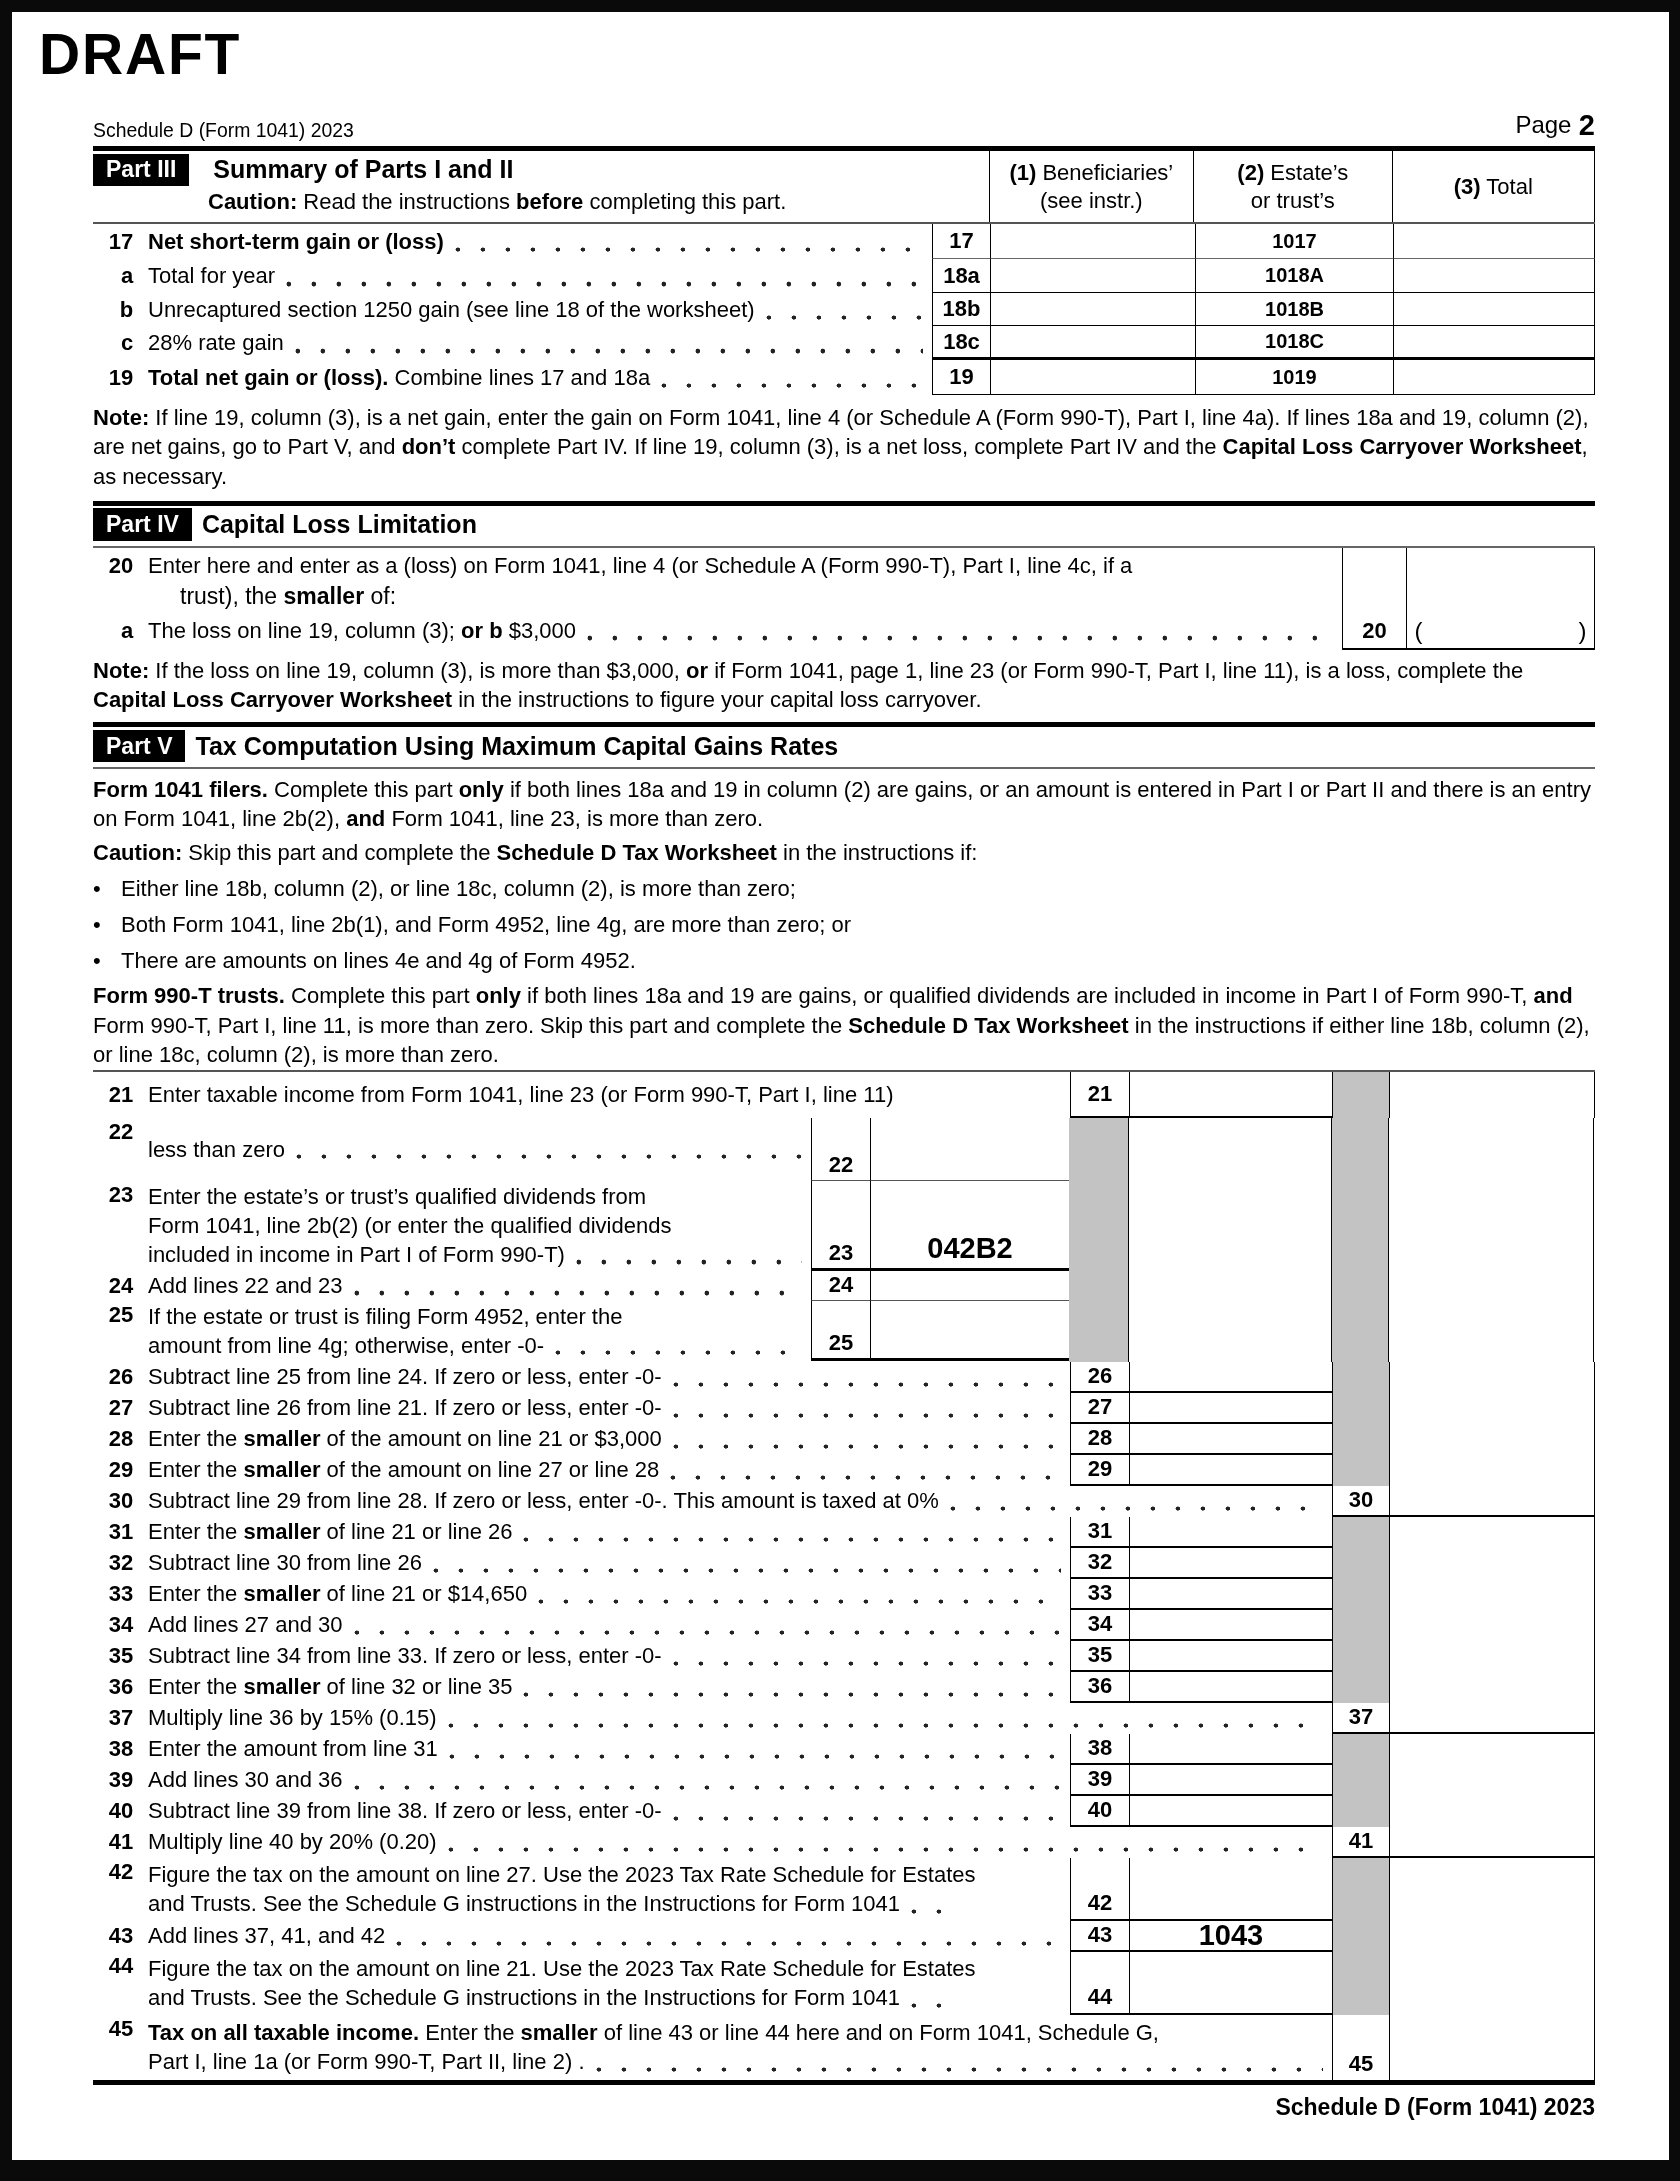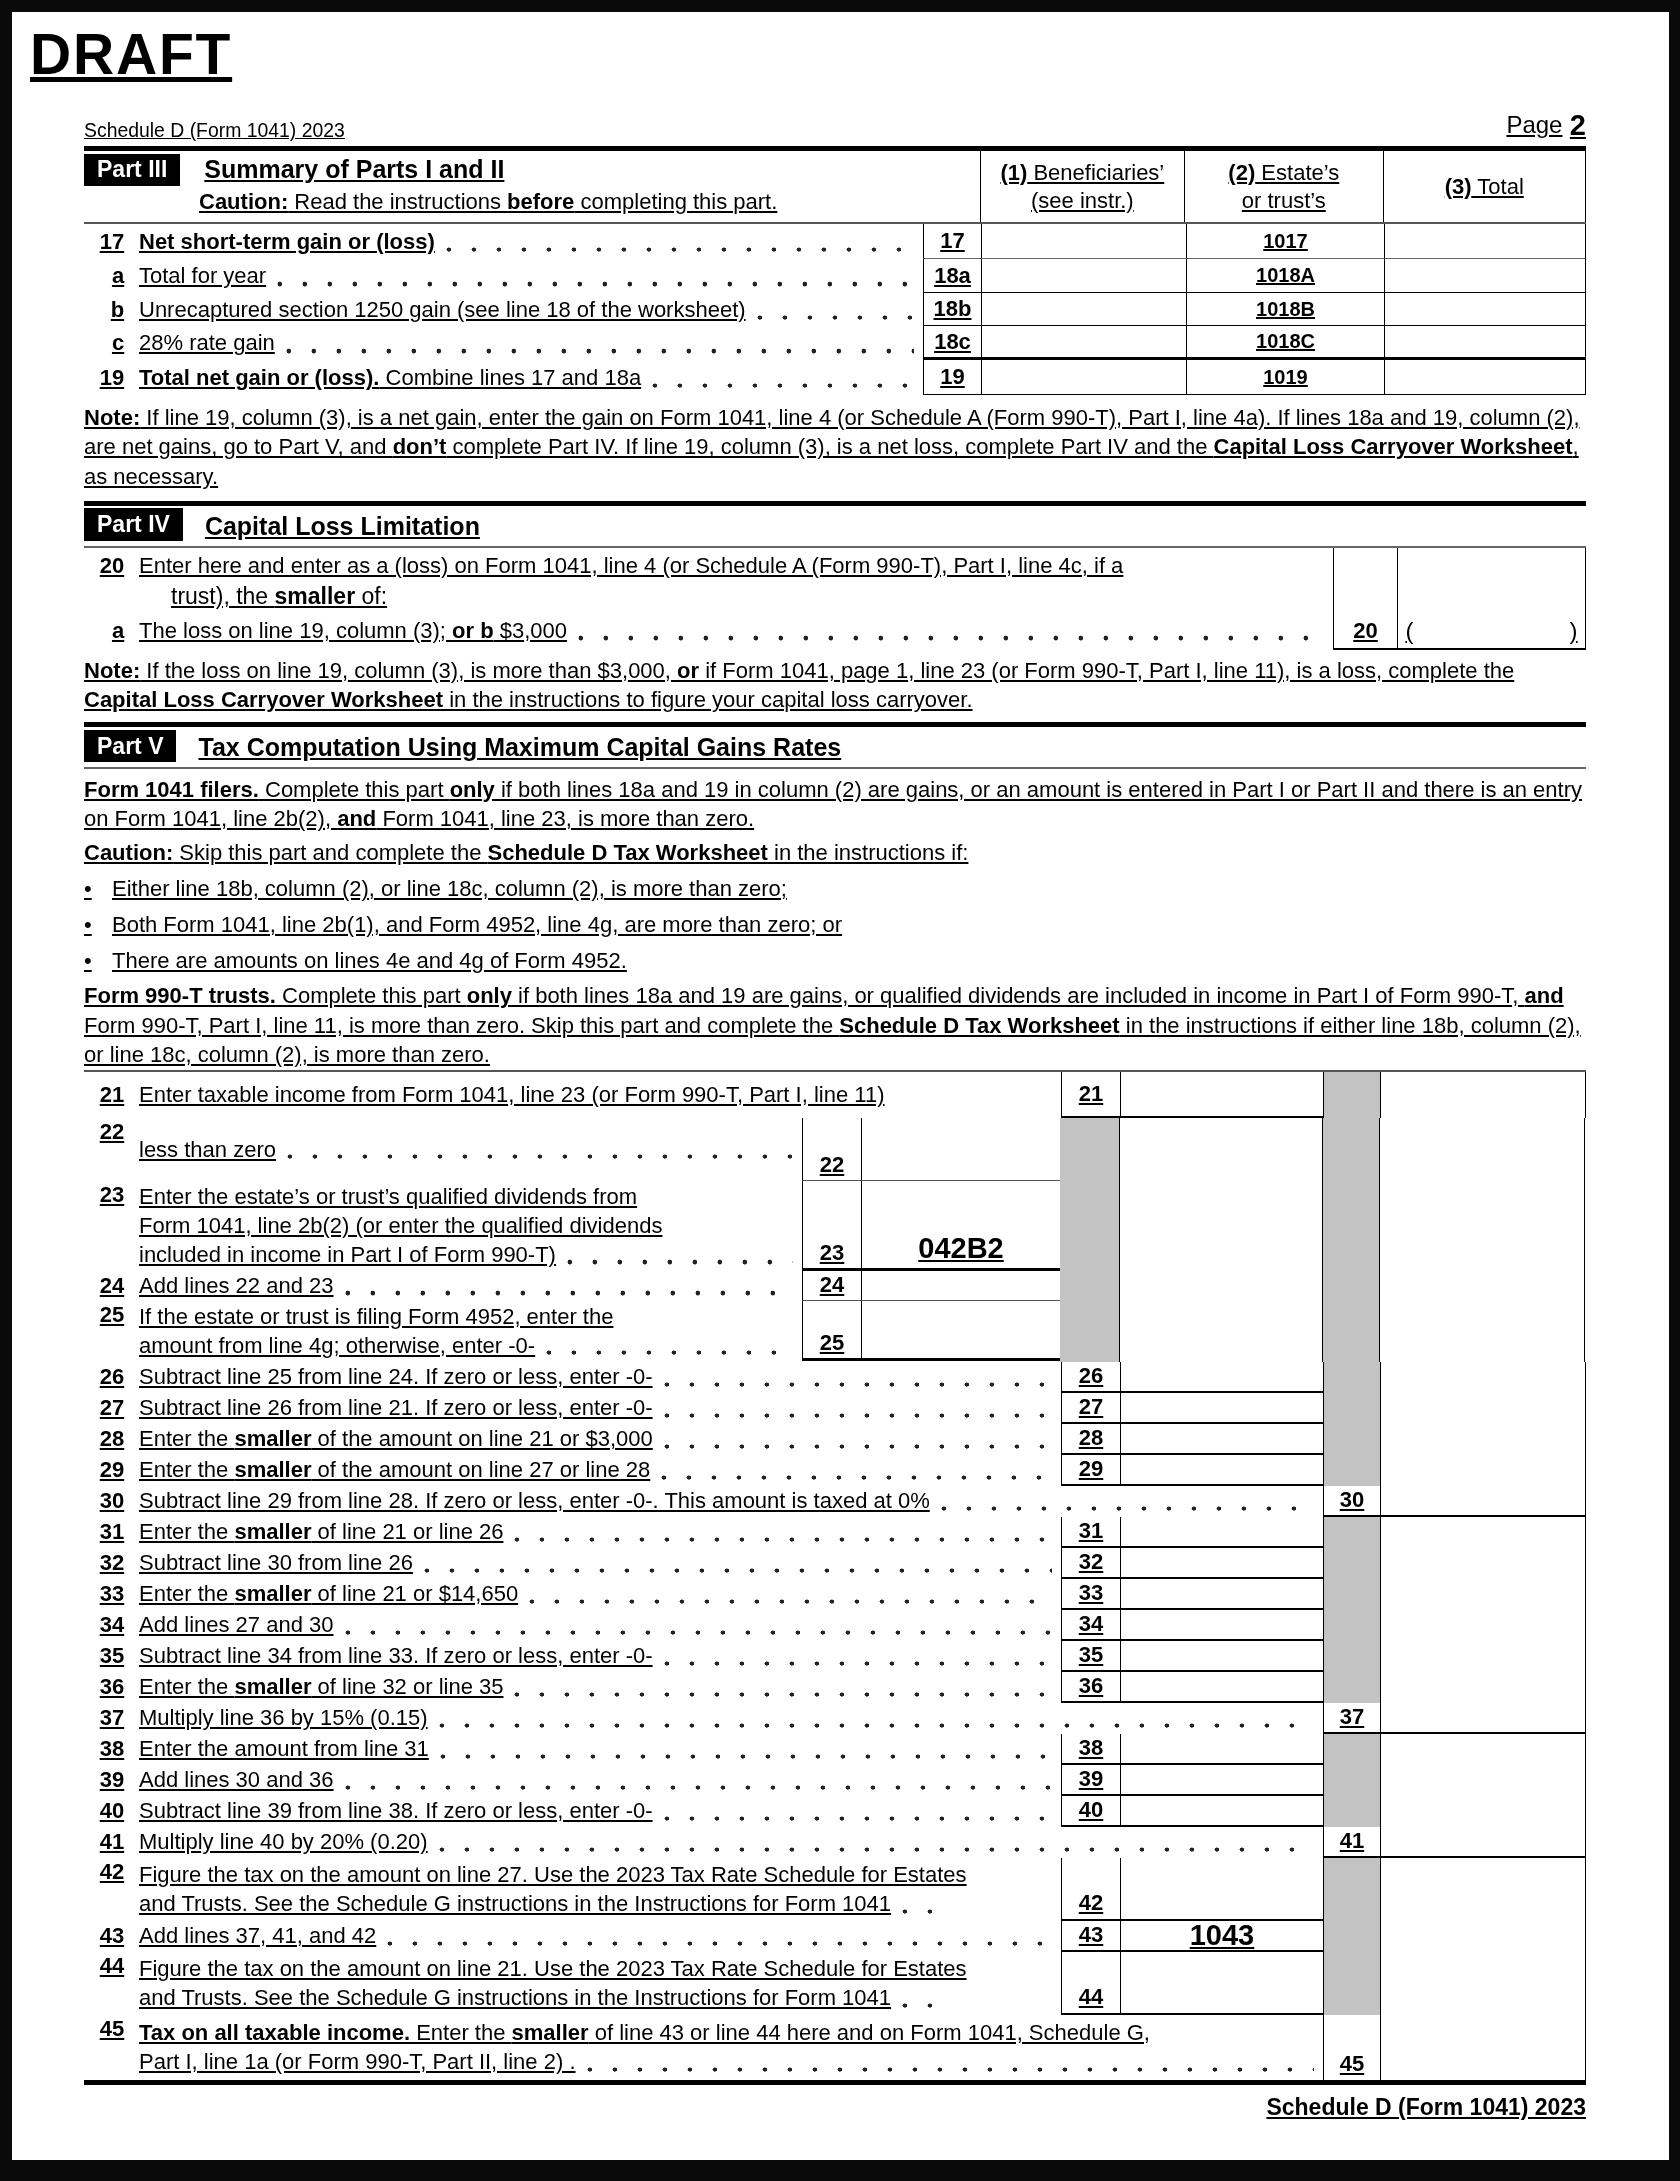--- a/index.html
+++ b/index.html
@@ -1,30 +1,30 @@
 <!DOCTYPE html>
 <html style="font-size:14.8px"><head>
 <meta charset="utf-8">
 <style>
   html,body{margin:0;padding:0;background:#444;}
   #page{position:relative;width:1681px;height:2182px;background:#0a0a0a;font-family:"Liberation Sans",sans-serif;color:#000;overflow:hidden;}
   #sheet{position:absolute;left:12px;top:12px;width:1657px;height:2148px;background:#fff;}
-  .content{position:absolute;left:72px;top:0;width:1502px;text-decoration:underline;}
+  .content{position:absolute;left:81px;top:0;width:1502px;}
 
   .draft{margin:9.2px 0 0 -54px;font-size:57px;font-weight:900;letter-spacing:1.8px;}
   .pageline{display:flex;justify-content:space-between;align-items:flex-end;margin-top:22px;}
   .schedtop{font-size:19.4px;}
   .pageright{display:flex;align-items:flex-end;}
   .pagelabel{font-size:24px;padding-bottom:2.8px;}
   .pagenum{font-size:29px;font-weight:bold;margin-left:7.4px;}
 
   
   .pbox{background:#000;color:#fff;font-weight:bold;font-size:23px;padding:2.8px 13px;display:inline-block;}
   .ptitle{font-weight:bold;font-size:25px;}
-  .pbar{margin-top:9.2px;border-top:5.5px solid #000;border-bottom:2.8px solid #666;display:flex;align-items:flex-end;gap:22px;padding:2.8px 0 4.6px 0;}
+  .pbar{margin-top:9.2px;border-top:5.5px solid #000;border-bottom:2.8px solid #666;display:flex;align-items:center;gap:10px;padding:2.8px 0 4.6px 0;}
 
   
   .p3table{margin-top:3.7px;border-top:5.5px solid #000;}
   .p3head{display:flex;border-bottom:2.8px solid #555;}
   .hc0{width:898px;padding-top:2.8px;}
   .headrow1{display:flex;align-items:center;gap:24px;}
   .p3caution{margin-left:115px;font-size:22px;margin-top:2.8px;padding-bottom:7.4px;}
   .hc{border-left:1.4px solid #000;display:flex;flex-direction:column;align-items:center;justify-content:center;font-size:22px;text-align:center;line-height:28px;}
   .hc1{width:204px;} .hc2{width:198px;} .hc3{width:202px;border-right:1.4px solid #000;}
   .p3row{display:flex;align-items:stretch;}

